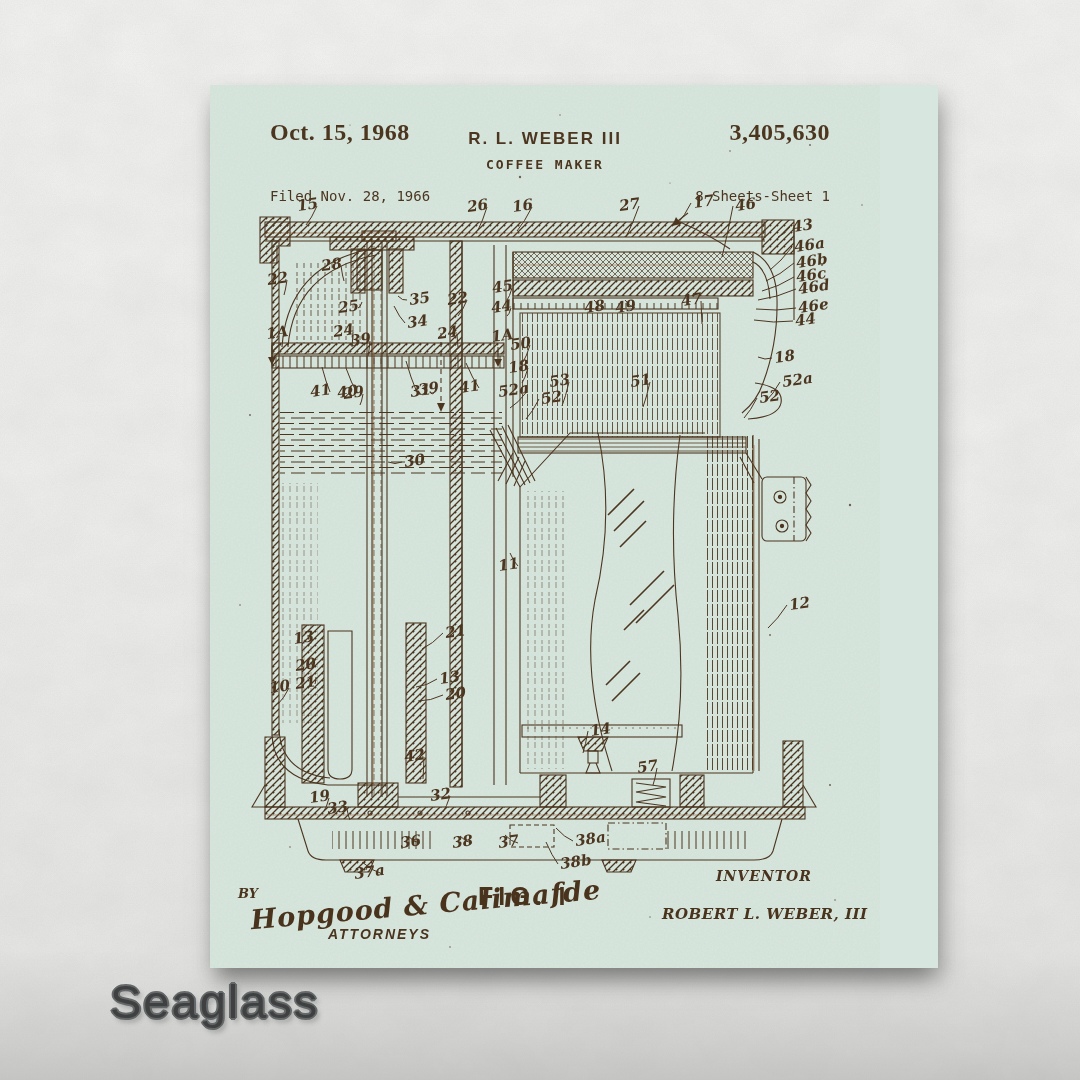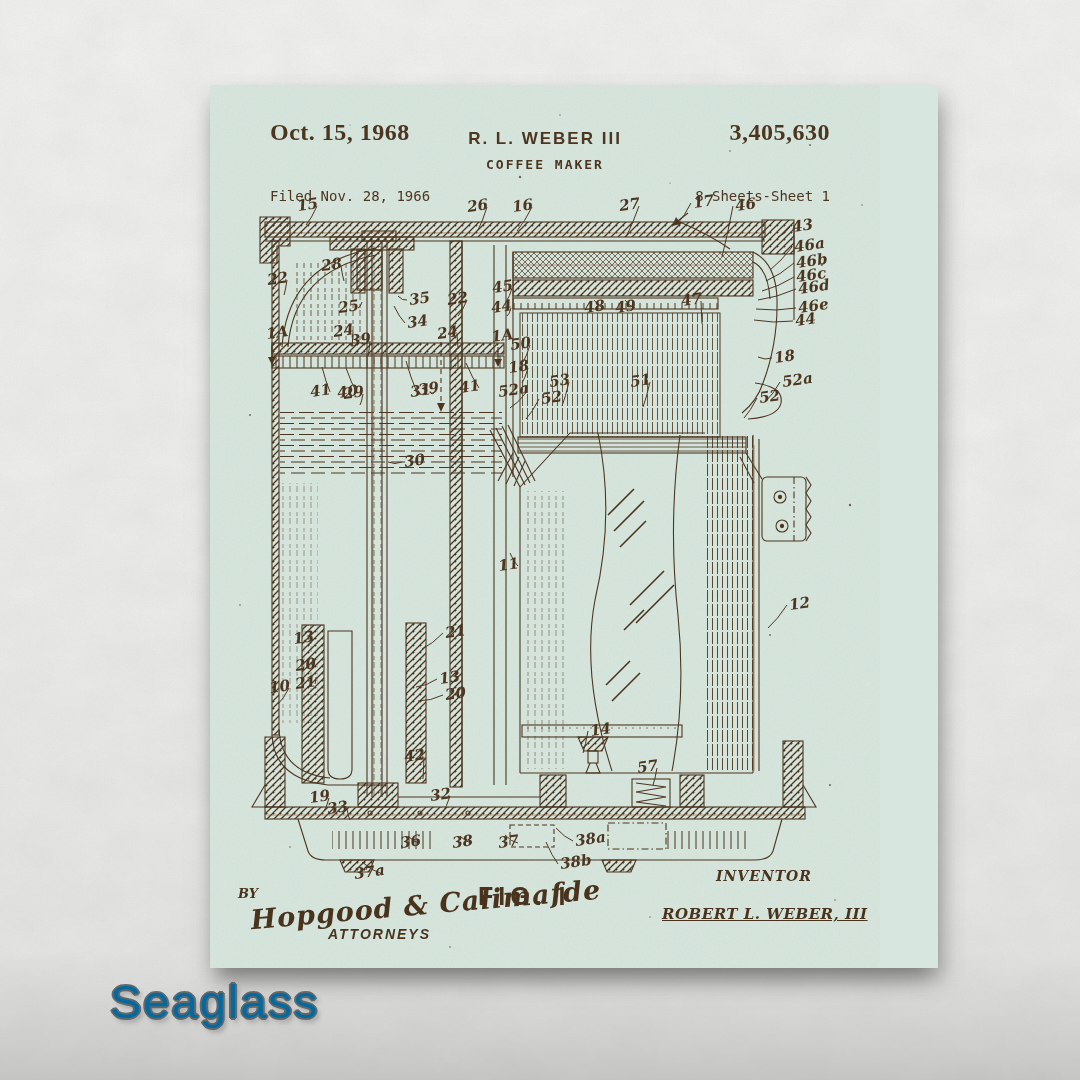--- a/index.html
+++ b/index.html
@@ -19,27 +19,27 @@
   .h-inv{left:0;width:670px;top:44px;text-align:center;font:700 17px "Liberation Sans",sans-serif;letter-spacing:2px;}
   .h-title{left:0;width:670px;top:72px;text-align:center;font:700 13px "DejaVu Sans Mono",monospace;letter-spacing:2px;}
   .h-num{right:108px;top:34px;font:700 24px "Liberation Serif",serif;letter-spacing:.5px;}
   .h-filed{left:60px;top:103px;font:400 14px "DejaVu Sans Mono",monospace;}
   .h-sheets{right:108px;top:103px;font:400 14px "DejaVu Sans Mono",monospace;}
   .f-by{left:28px;top:801px;font:italic 700 13px "DejaVu Serif",serif;}
   .f-sig{left:40px;top:804px;font:italic 700 27px "DejaVu Serif",serif;transform:rotate(-5deg);letter-spacing:1px;}
   .f-att{left:118px;top:841px;font:italic 700 14px "Liberation Sans",sans-serif;letter-spacing:2px;}
   .f-fig{left:268px;top:797px;font:700 25px "Liberation Sans",sans-serif;letter-spacing:5px;text-align:center;}
   .f-invcap{left:506px;top:783px;font:italic 700 14px "DejaVu Serif",serif;letter-spacing:1px;}
-  .f-invname{left:452px;top:820px;font:italic 700 15px "DejaVu Serif",serif;letter-spacing:.5px;text-decoration:underline;}
+  .f-invname{left:452px;top:820px;font:italic 700 15px "DejaVu Serif",serif;letter-spacing:.5px;}
   .drawing{position:absolute;left:0;top:0;width:670px;height:883px;}
   .paper-noise{position:absolute;inset:0;pointer-events:none;}
   .watermark{
     position:absolute;left:110px;top:974px;
     font:400 47px "Liberation Sans",sans-serif;letter-spacing:2px;
-    color:#0369a1;
+    color:#404040;
     text-shadow:-2px 0 0 #63696a, 2px 0 0 #63696a, 0 -2px 0 #63696a, 0 2px 0 #63696a,
       -1px -1px 0 #63696a, 1px 1px 0 #63696a, 1px -1px 0 #63696a, -1px 1px 0 #63696a,
       3px 4px 5px rgba(40,40,40,.35);
   }
   .ref{font:italic 700 15px "DejaVu Serif",serif;fill:#4a331d;}
   .leader{stroke:#4a331d;stroke-width:1;fill:none;}
 </style>
 </head>
 <body>
 

